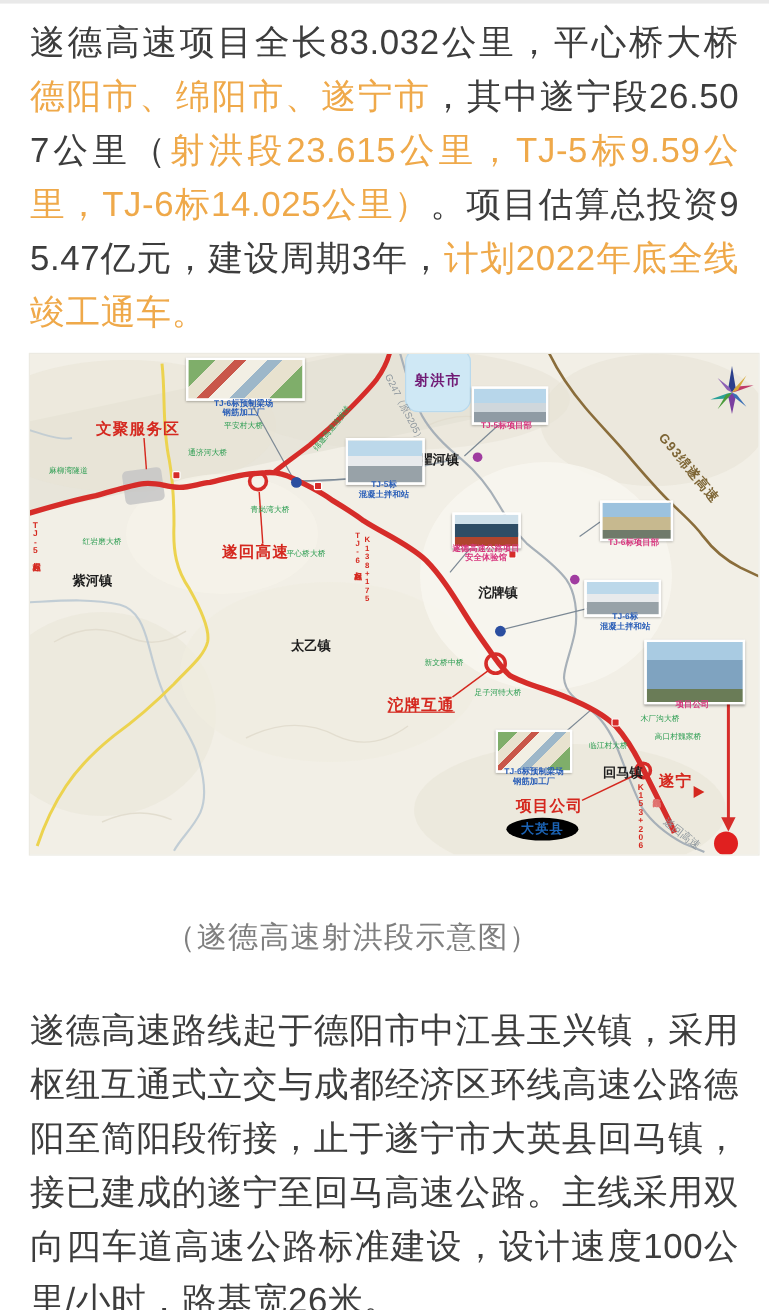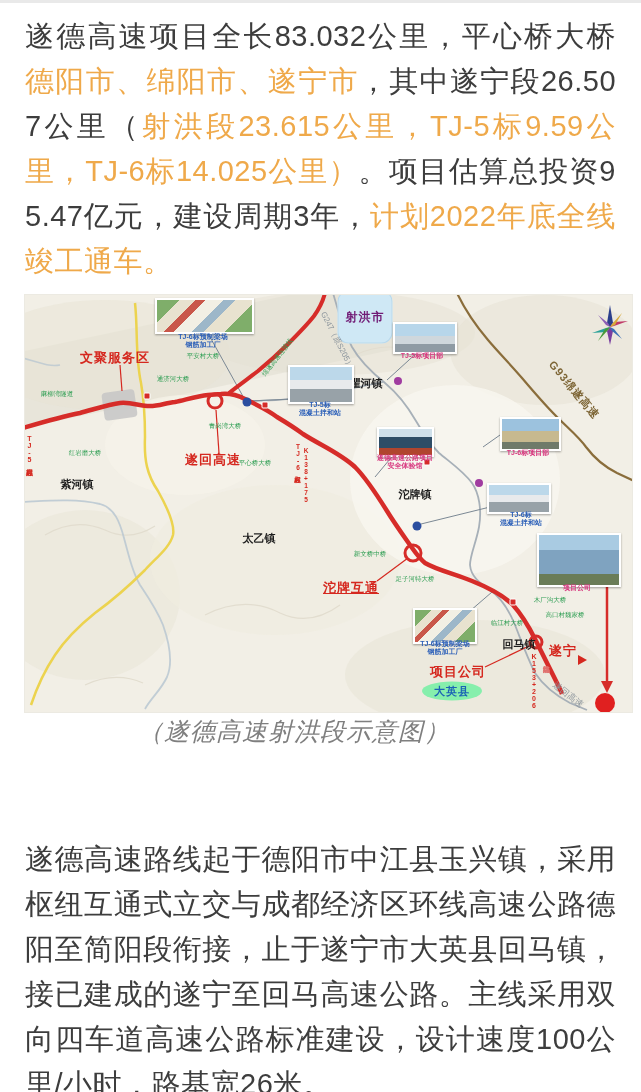--- a/index.html
+++ b/index.html
@@ -11,22 +11,22 @@
   .topstrip{position:absolute;top:0;left:0;width:641px;height:3px;background:#e9e9e9;}
   .para{
     position:absolute;left:25px;width:591px;
     font-size:29px;line-height:45px;color:#3d3d3d;
     text-align:justify;letter-spacing:.5px;word-break:break-all;
   }
   #para1{top:14px;}
   #para2{top:837px;}
   .hl{color:#efa94a;}
   .caption{
-    position:absolute;top:715px;left:0;width:588px;text-align:center;
-    font-size:25px;color:#7f7f7f;letter-spacing:1px;font-style:italic;
+    position:absolute;top:764px;left:0;width:588px;text-align:center;
+    font-size:25px;color:#7f7f7f;letter-spacing:1px;
   }
   
   #map{
     position:absolute;left:25px;top:295px;width:607px;height:417px;
     background:#f2efe6;overflow:hidden;outline:1px solid #eceae2;
   }
   #map-svg{position:absolute;left:0;top:0;}
   .mlabel{position:absolute;transform:translate(-50%,-50%);white-space:nowrap;}
   .town{font-size:11px;font-weight:bold;color:#1d1d1d;}
   .redlab{font-size:13px;font-weight:bold;color:#d5281f;letter-spacing:1px;}
@@ -34,21 +34,21 @@
   .blue{font-size:7px;font-weight:bold;color:#2b5fb8;text-align:center;line-height:8px;}
   .green{font-size:6.5px;color:#2e9e53;line-height:7px;}
   .roadlab{font-size:8px;color:#8e979e;}
   .vert{writing-mode:vertical-rl;text-orientation:upright;transform:translate(-50%,0);}
   .citybubble{
     background:#cfe8f5;border-radius:11px;padding:18px 8px;
     font-size:12px;font-weight:bold;color:#701a75;letter-spacing:1px;
     box-shadow:0 0 0 1px #b9d9ec inset;
   }
   .countyoval{
-    background:#86efac;border-radius:50%;padding:2px 12px;
+    background:#000000;border-radius:50%;padding:2px 12px;
     font-size:11px;font-weight:bold;color:#1b63b5;letter-spacing:1px;
   }
   .photo{position:absolute;border:2px solid #ffffff;box-shadow:0 1px 2px rgba(0,0,0,.35);}
   .ph-yard{background:linear-gradient(135deg,#7fae6a 0 18%,#e8e2cf 18% 30%,#c9574a 30% 38%,#f2efe4 38% 52%,#9db7c9 52% 62%,#e8e2cf 62% 78%,#7fae6a 78% 100%);}
   .ph-build{background:linear-gradient(#b7d6ea 0 42%,#cfd7dc 42% 70%,#8f9ba4 70% 100%);}
   .ph-plant{background:linear-gradient(#bcd8ea 0 38%,#e8eaec 38% 62%,#98a2a8 62% 100%);}
   .ph-hall{background:linear-gradient(#cfe0ea 0 30%,#2e4d66 30% 72%,#b0452e 72% 100%);}
   .ph-gate{background:linear-gradient(#9cc2de 0 40%,#c7b98f 40% 75%,#6f7a6a 75% 100%);}
   .ph-hq{background:linear-gradient(#a9cbe2 0 30%,#7fa3c0 30% 78%,#6a7c57 78% 100%);}
   .suin-arrow{

